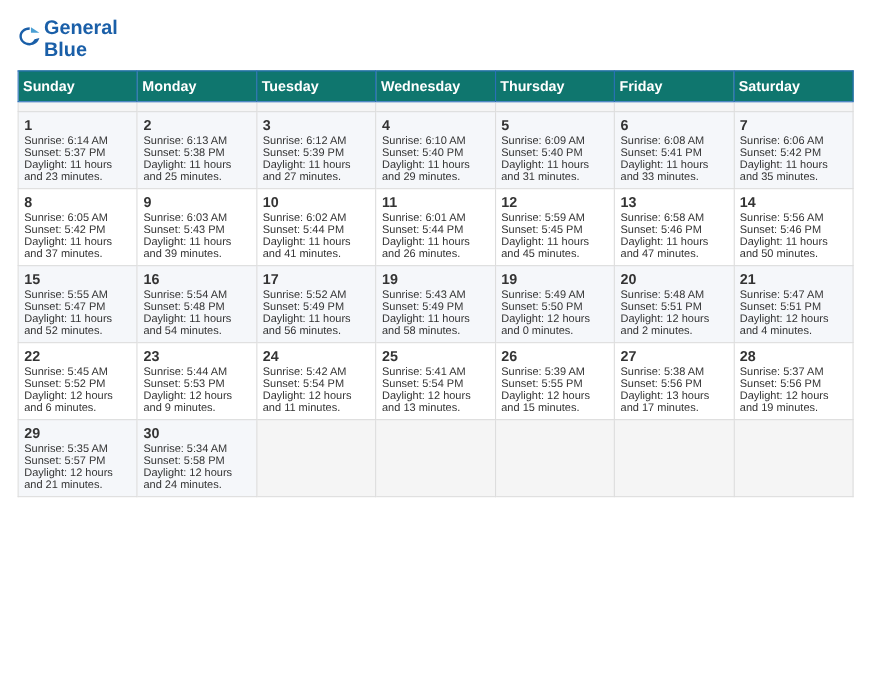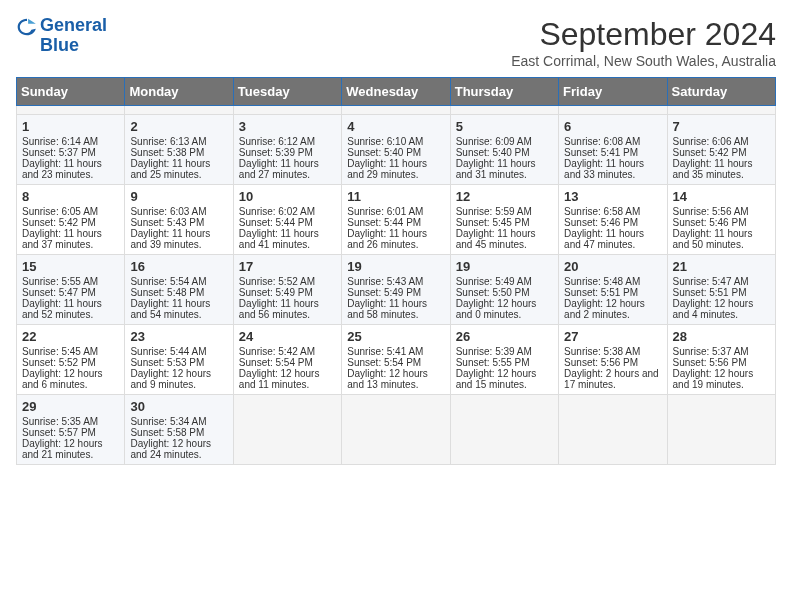--- a/index.html
+++ b/index.html
@@ -11,21 +11,21 @@
       padding: 16px;
     }
     .header {
       display: flex;
       justify-content: space-between;
       align-items: flex-start;
       margin-bottom: 8px;
     }
     .logo {
       display: flex;
-      align-items: flex-start;
+      align-items: center;
       gap: 2px;
     }
     .logo-text {
       font-size: 18px;
       font-weight: bold;
       color: #333;
       line-height: 1.1;
     }
     .logo-text span {
       color: #1a5fa8;
@@ -45,21 +45,21 @@
     .location {
       font-size: 14px;
       color: #555;
     }
     .calendar {
       width: 100%;
       border-collapse: collapse;
       border: 1px solid #ccc;
     }
     .calendar th {
-      background: #737373;
+      background: #0f766e;
       color: #fff;
       font-size: 13px;
       font-weight: bold;
       padding: 6px 4px;
       text-align: left;
       border: 1px solid #2a6fb8;
     }
     .calendar td {
       vertical-align: top;
       border: 1px solid #ddd;
@@ -95,24 +95,20 @@
       <svg class="logo-icon" viewBox="0 0 40 40">
         <path d="M20 5 C10 5, 3 12, 3 20 C3 28, 10 35, 20 35 C28 35, 34 30, 36 23 L28 25 C26 29, 23 31, 20 31 C12 31, 7 26, 7 20 C7 14, 12 9, 20 9 L20 5 Z" fill="#1a5fa8"></path>
         <path d="M22 5 L36 14 L22 14 Z" fill="#4a9fd4"></path>
       </svg>
     </div>
     <div class="logo-text">
       <div><span>General</span></div>
       <div><span style="color:#1a5fa8">Blue</span></div>
     </div>
   </div>
-  <div class="title-block">
-    <div class="month-title">September 2024</div>
-    <div class="location">East Corrimal, New South Wales, Australia</div>
-  </div>
 </div>
 
 <table class="calendar">
   <thead>
     <tr>
       <th>Sunday</th>
       <th>Monday</th>
       <th>Tuesday</th>
       <th>Wednesday</th>
       <th>Thursday</th>
@@ -290,21 +286,21 @@
         <td>
         <span class="day-num">26</span>
         <span>Sunrise: 5:39 AM</span><br>
         <span>Sunset: 5:55 PM</span><br>
         <span>Daylight: 12 hours and 15 minutes.</span>
       </td>
         <td>
         <span class="day-num">27</span>
         <span>Sunrise: 5:38 AM</span><br>
         <span>Sunset: 5:56 PM</span><br>
-        <span>Daylight: 2 hours and 17 minutes.</span>
+        <span>Daylight: 13 hours and 17 minutes.</span>
       </td>
         <td>
         <span class="day-num">28</span>
         <span>Sunrise: 5:37 AM</span><br>
         <span>Sunset: 5:56 PM</span><br>
         <span>Daylight: 12 hours and 19 minutes.</span>
       </td>
       </tr>
       <tr class="last-row">
         <td>

